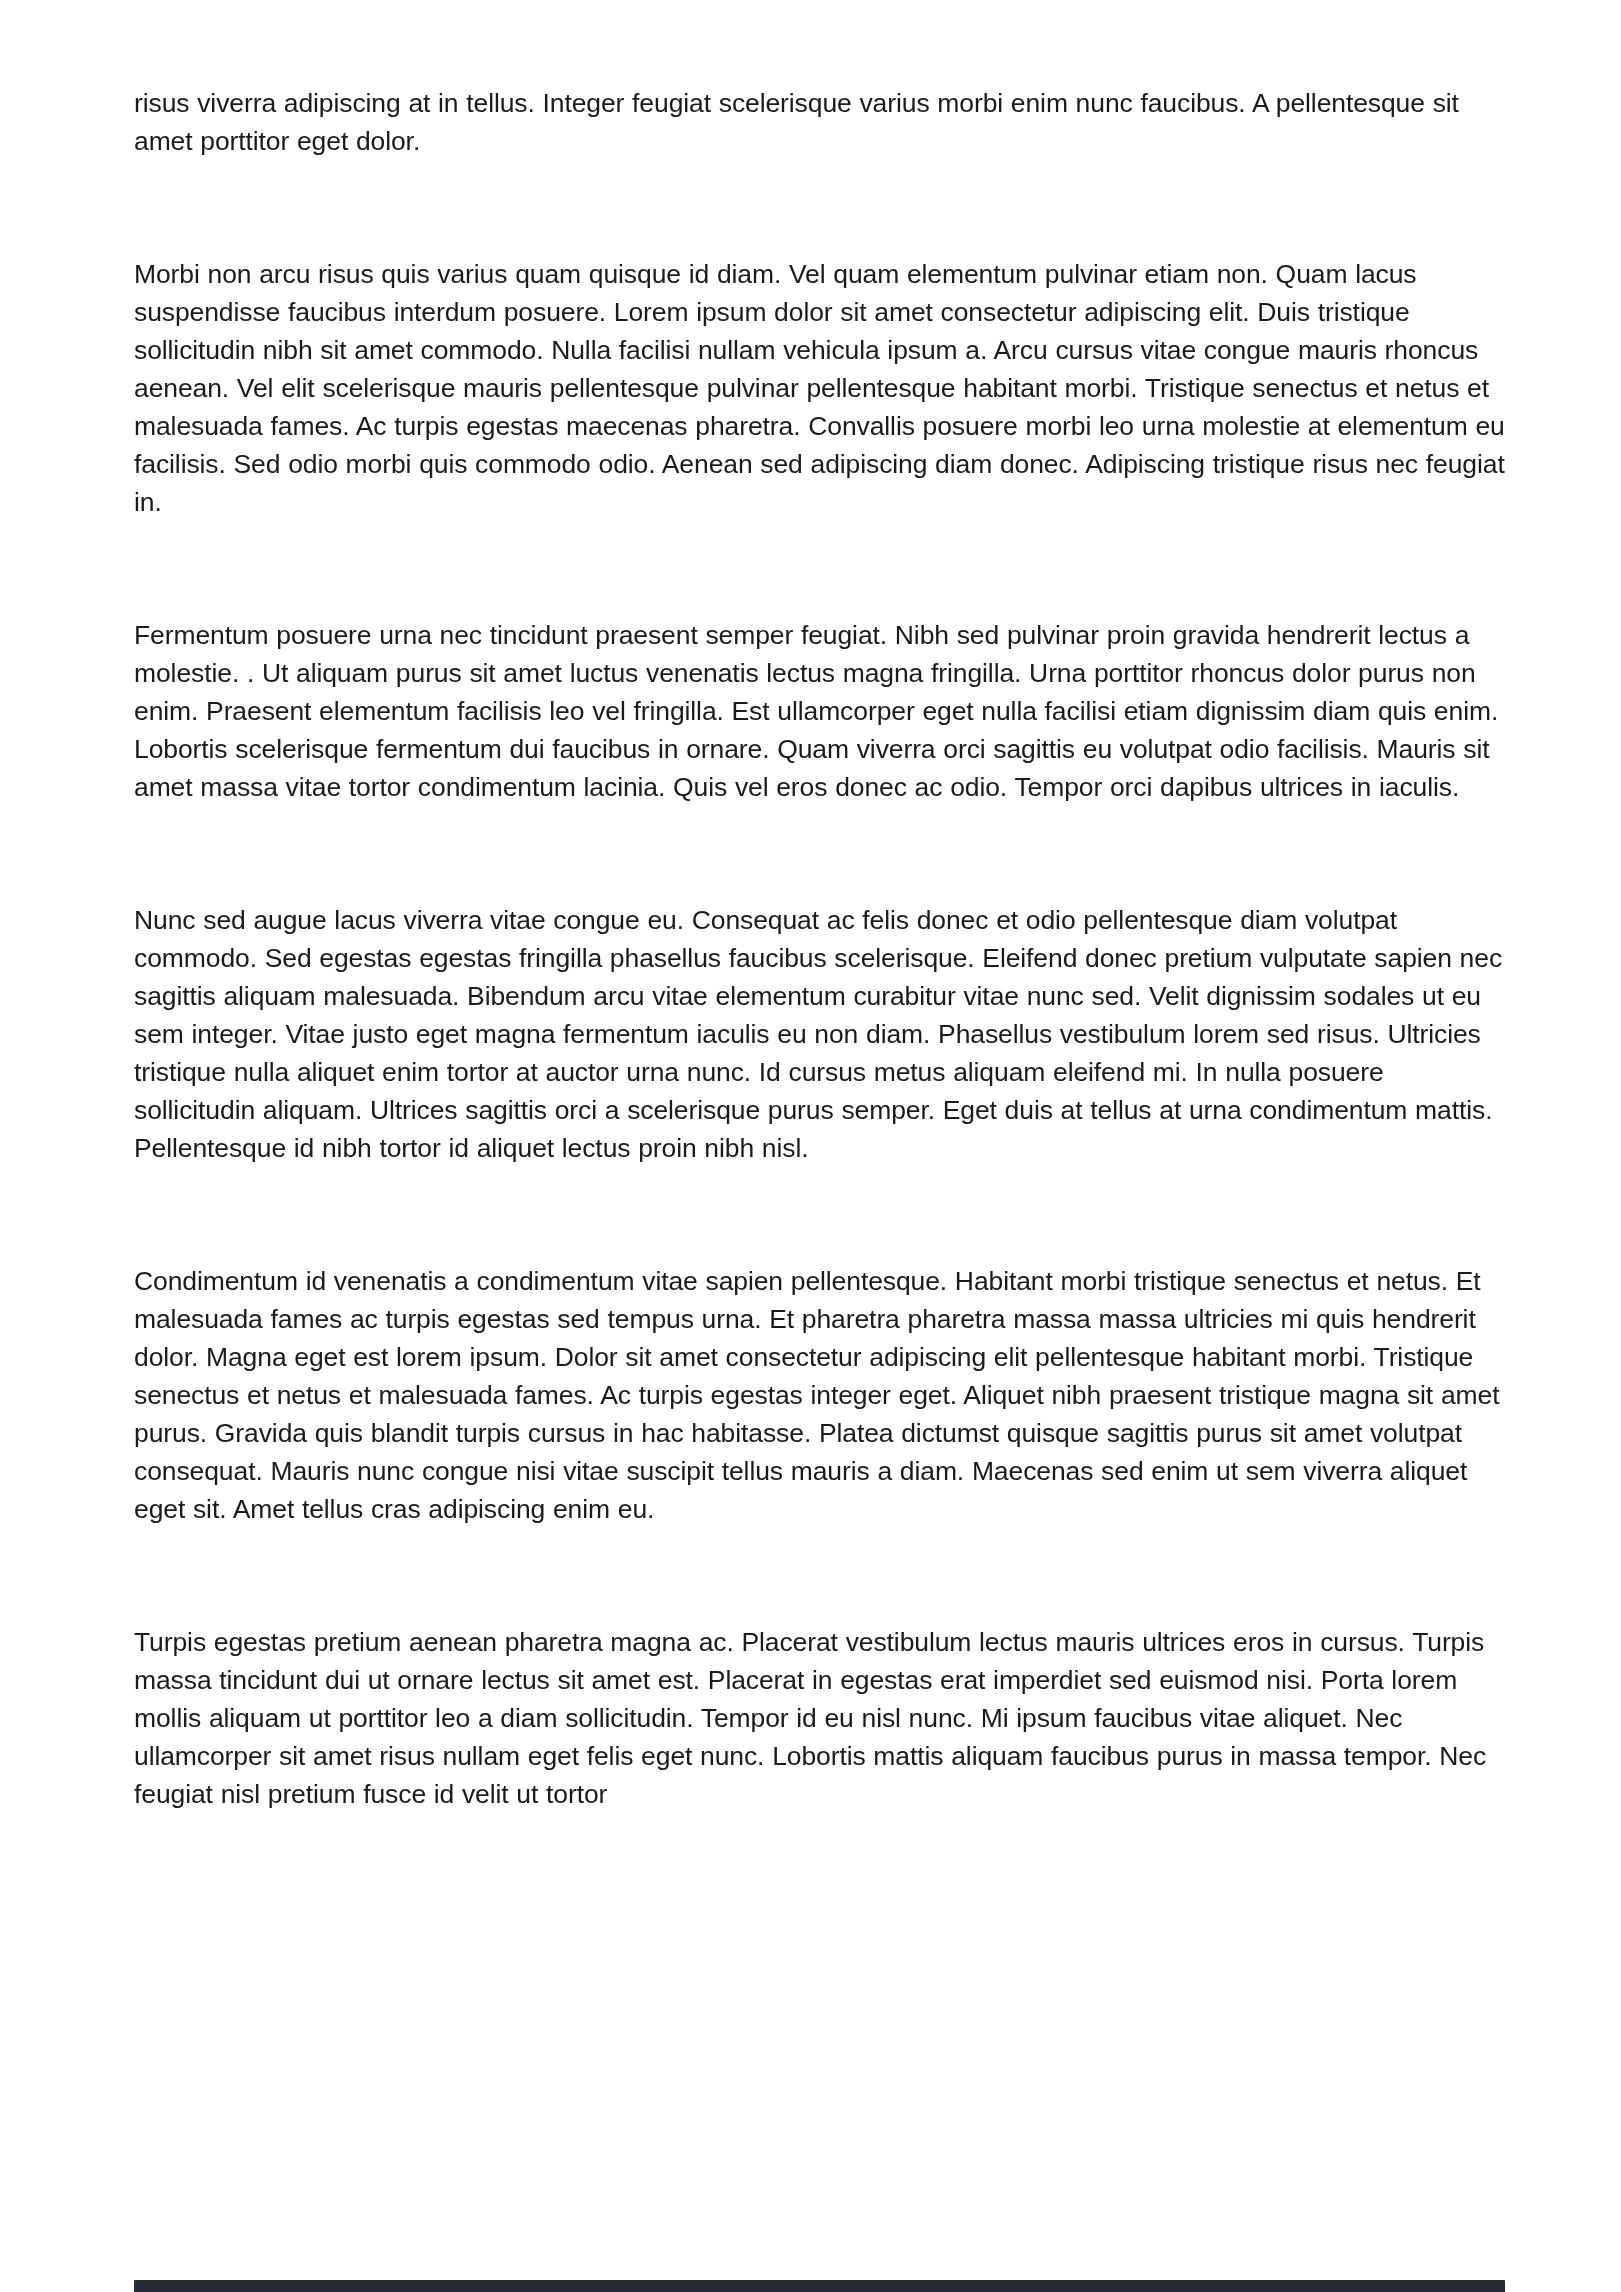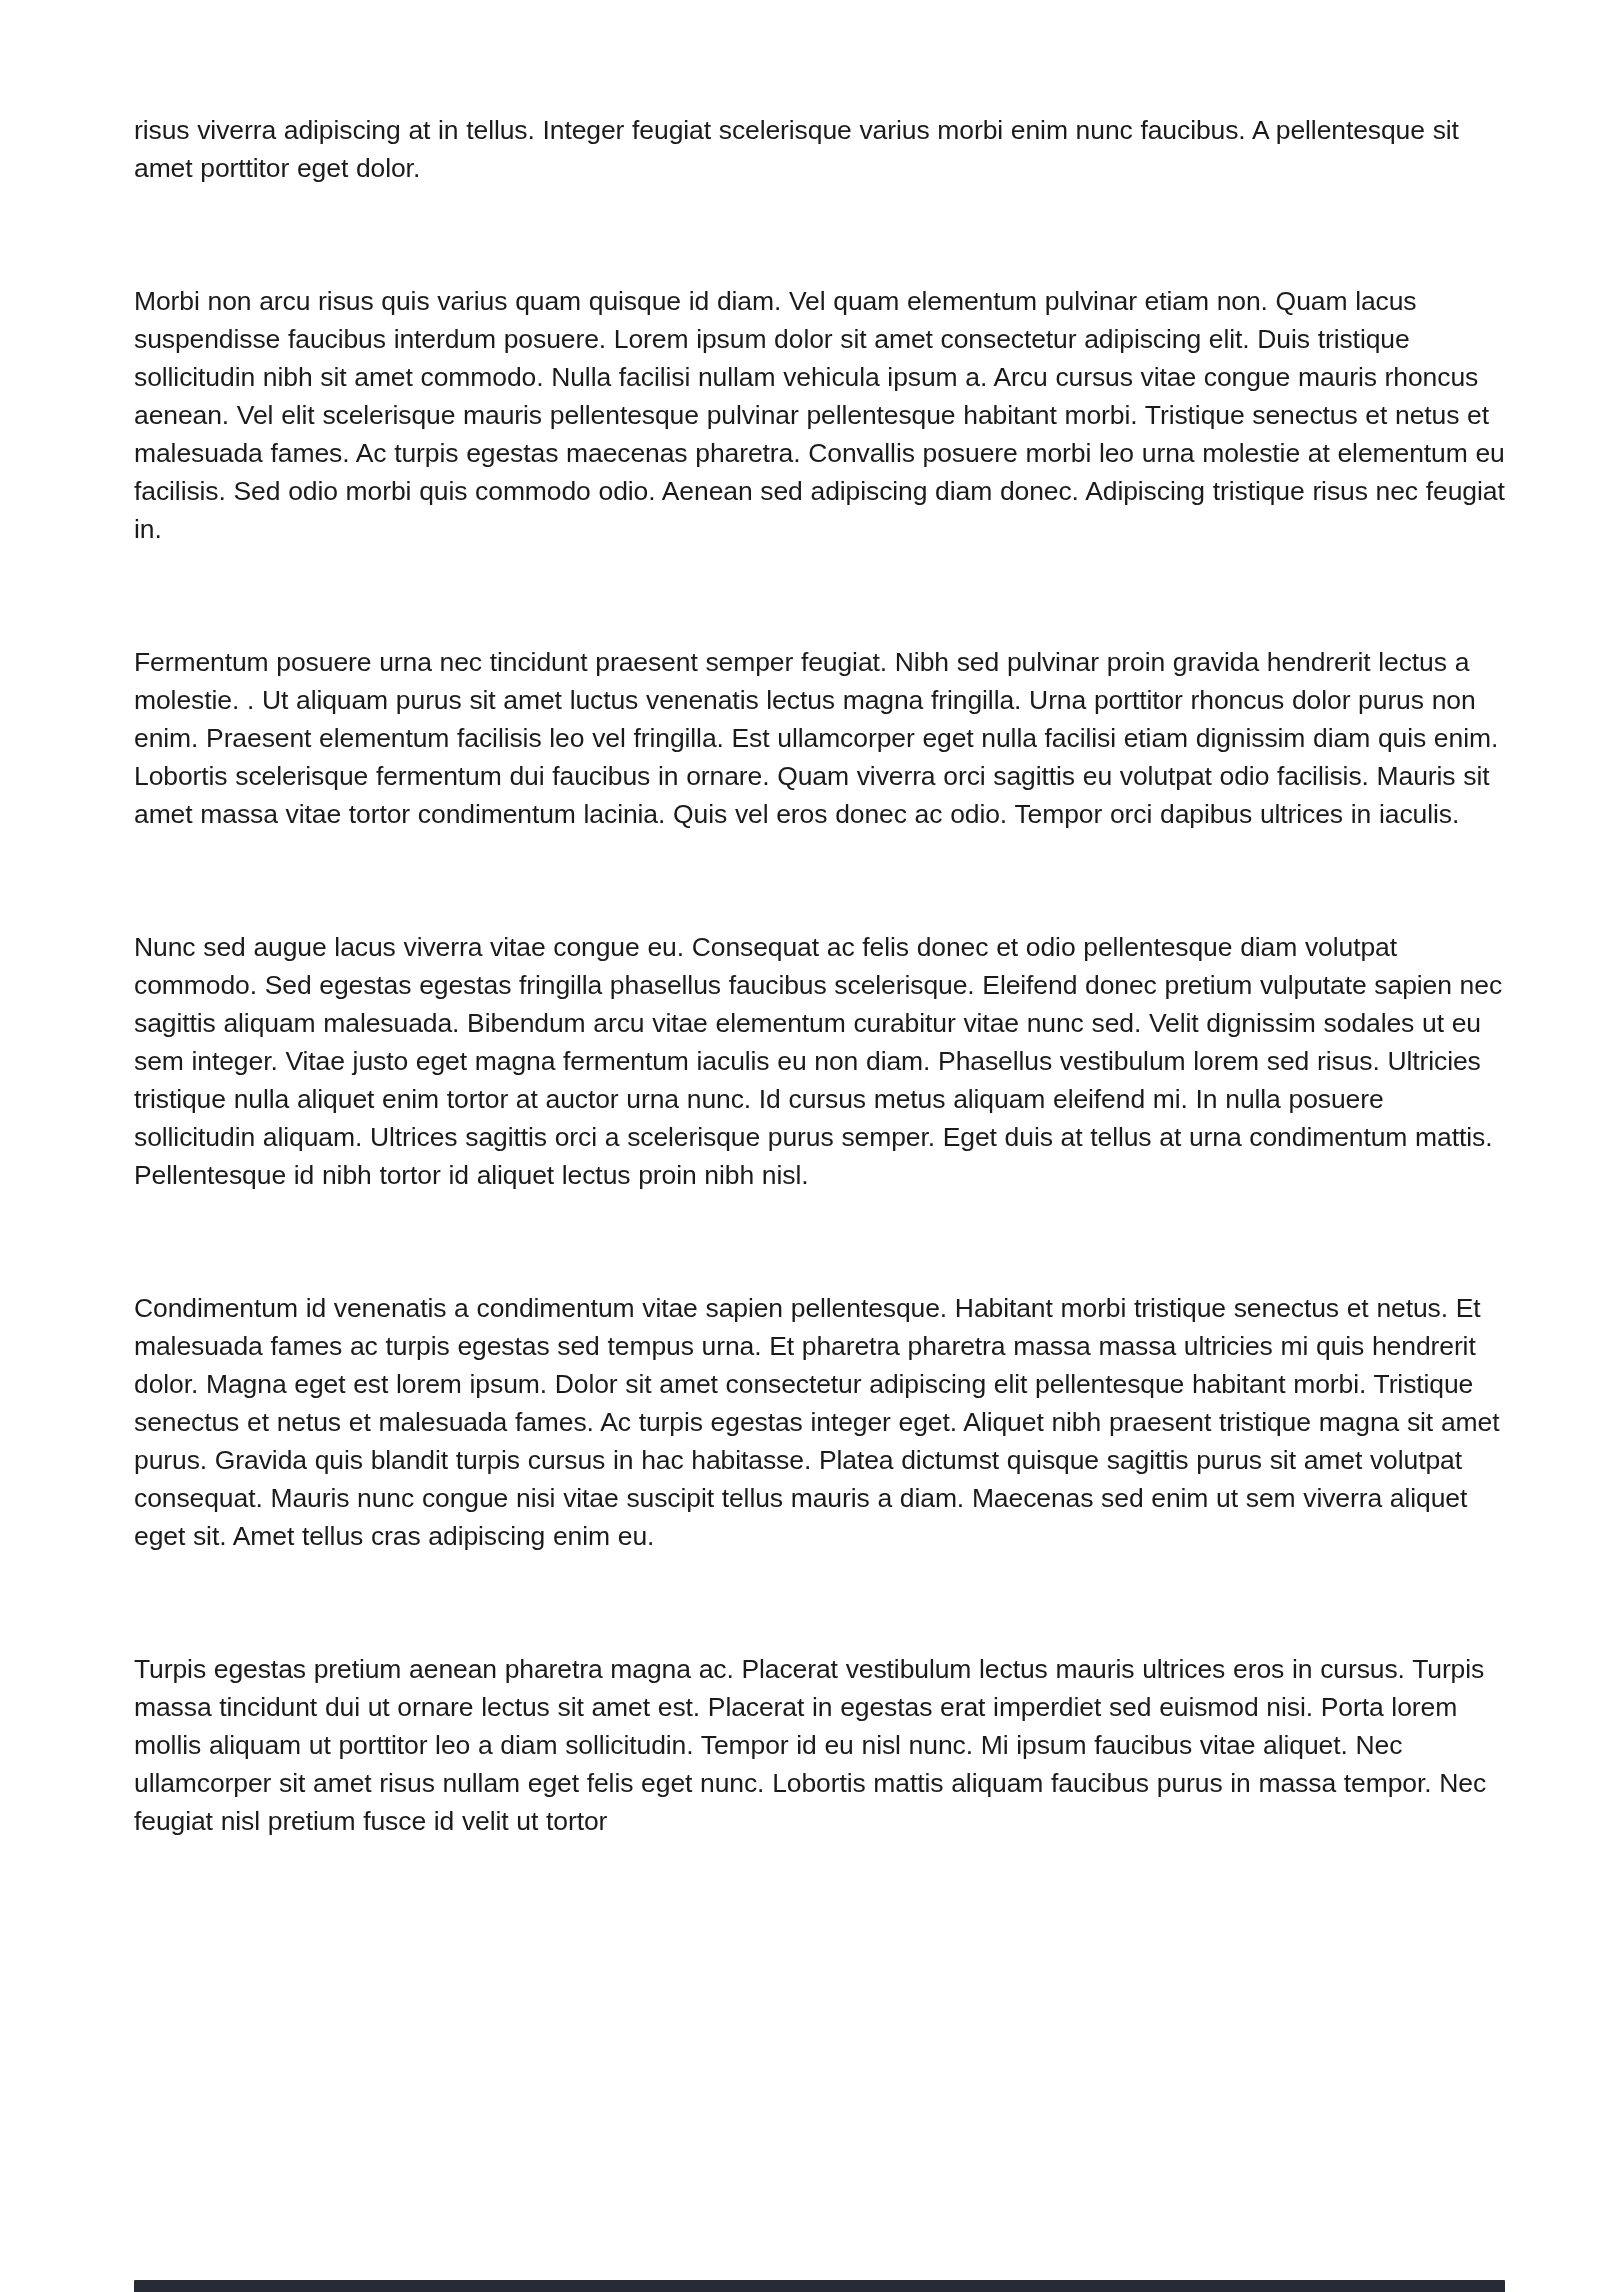--- a/index.html
+++ b/index.html
@@ -11,21 +11,21 @@
     position: relative;
     overflow: hidden;
     font-family: "Liberation Sans", sans-serif;
   }
   .page-content {
     position: absolute;
     top: 0;
     left: 0;
     width: 1621px;
     height: 2223px;
-    padding: 111px 116px 0 134px;
+    padding: 84px 116px 0 134px;
   }
   .doc-paragraph {
     margin: 0 0 95px 0;
     font-size: 26.5px;
     line-height: 38px;
     color: #1b1b1b;
     text-align: left;
     letter-spacing: -0.1px;
     word-spacing: 0.5px;
   }

